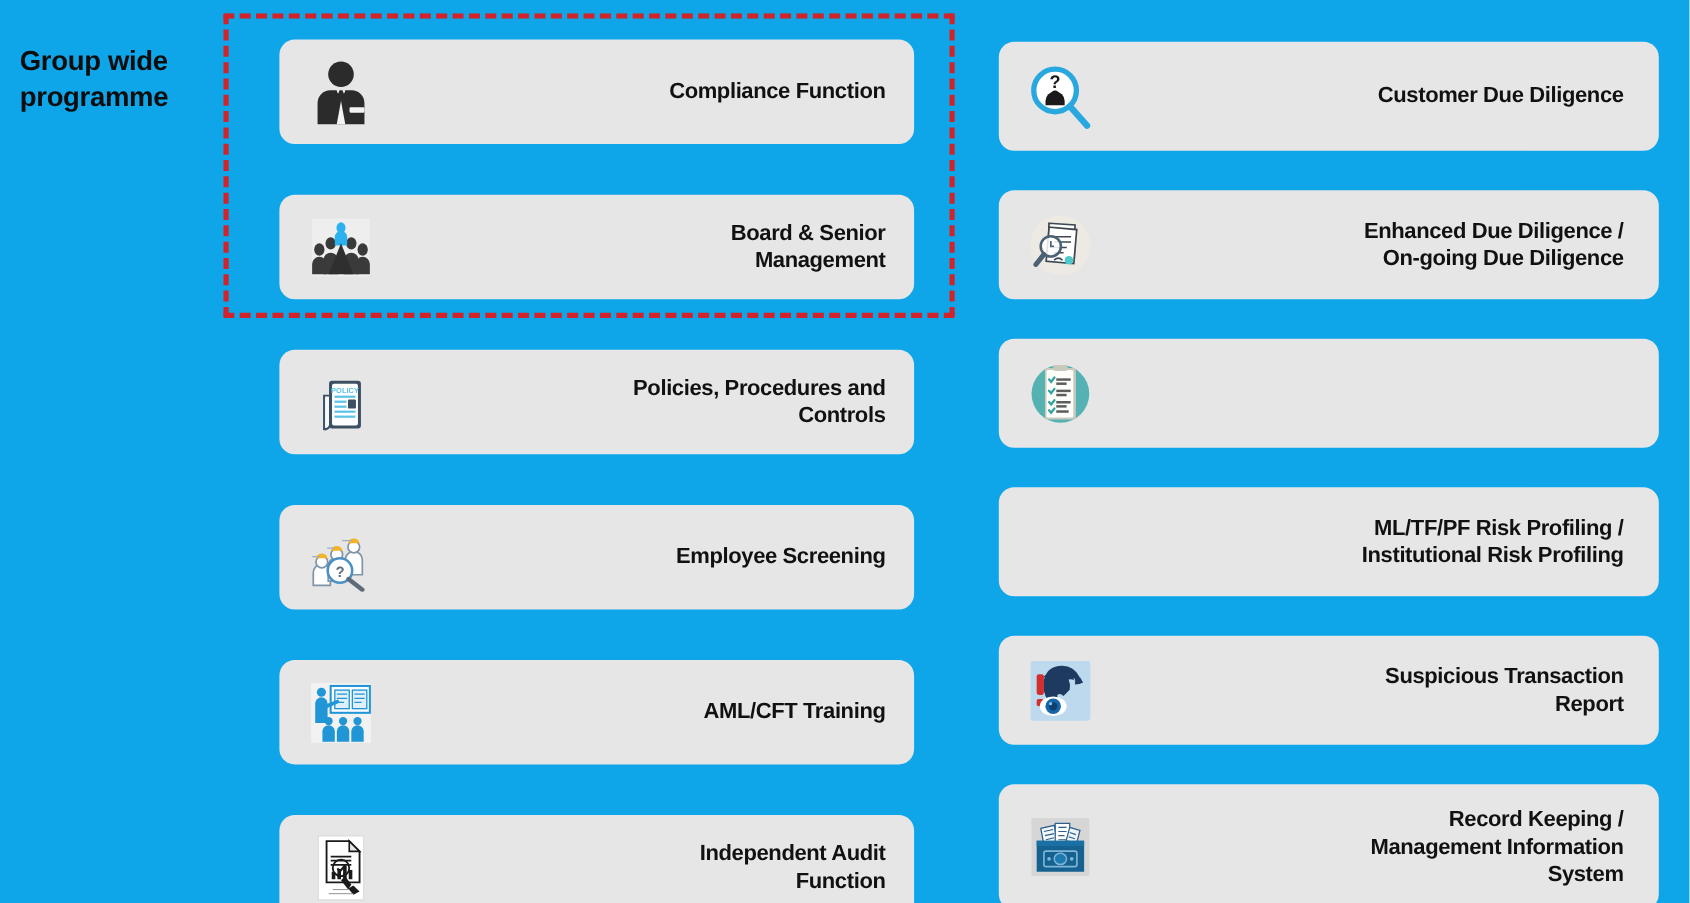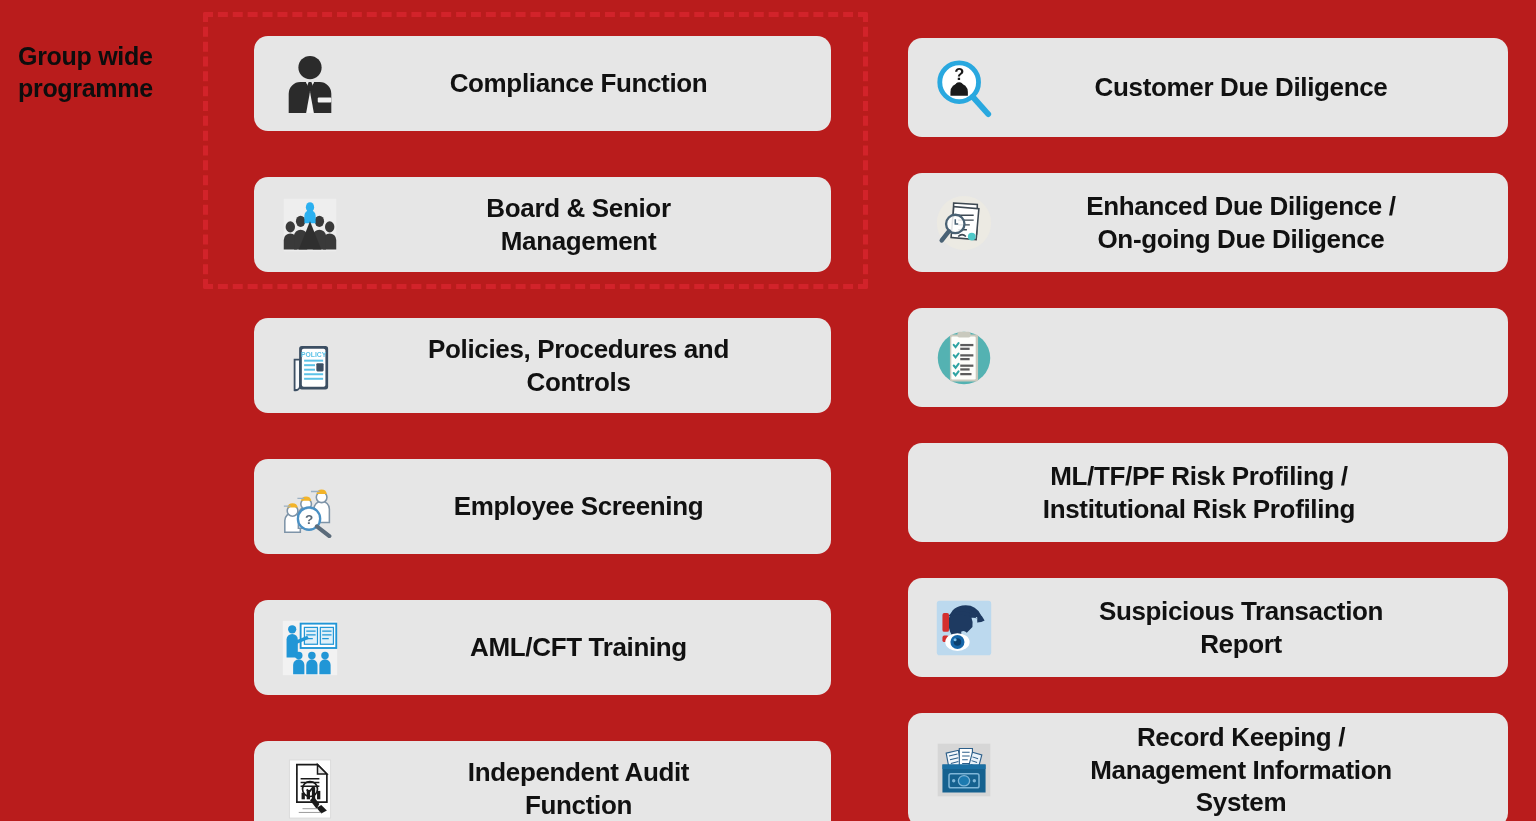--- a/index.html
+++ b/index.html
@@ -9,21 +9,21 @@
     background: #ffffff;
   }
   body {
     font-family: "Liberation Sans", sans-serif;
     -webkit-font-smoothing: antialiased;
   }
   #canvas {
     position: relative;
     width: 1536px;
     height: 821px;
-    background: #b91c1c;
+    background: #0ea5e9;
     overflow: hidden;
   }
 
   
   .side-label {
     position: absolute;
     left: 18px;
     top: 40px;
     width: 180px;
     font-size: 25px;
@@ -75,22 +75,22 @@
     margin-left: 6px;
     margin-right: 6px;
     display: flex;
     align-items: center;
     justify-content: center;
   }
   .card-icon svg { display: block; }
 
   .card-label {
     flex: 1 1 auto;
-    text-align: center;
-    font-size: 26px;
+    text-align: right;
+    font-size: 20px;
     font-weight: 700;
     line-height: 1.25;
     color: #111111;
     letter-spacing: -0.35px;
     padding-right: 12px;
     white-space: pre-line;
   }
   .col-right .card-label { padding-right: 18px; }
   
   .col-right .card.tall { height: 114px; }

